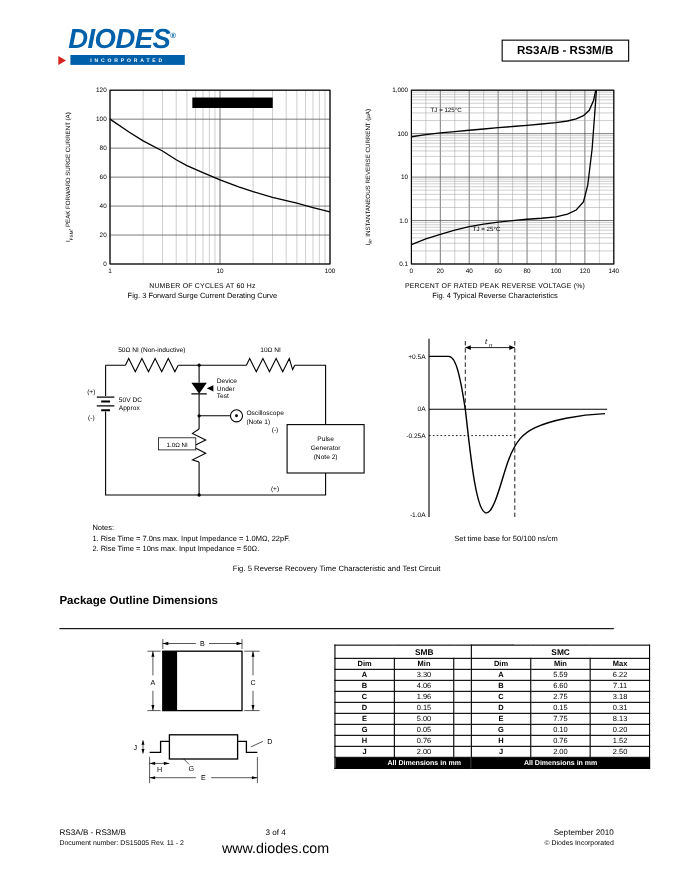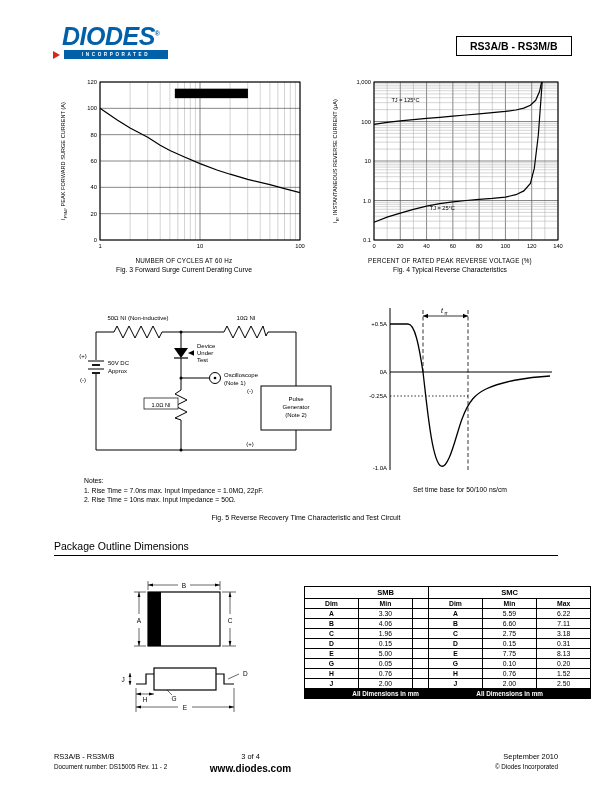--- a/index.html
+++ b/index.html
@@ -24,33 +24,33 @@
 .ylab{position:absolute;left:2px;top:164px;width:158px;transform:rotate(-90deg);transform-origin:0 0;font-size:5.6px;text-align:center;white-space:nowrap}
 .ylab sub{font-size:4.2px}
 svg text{font-family:"Liberation Sans",sans-serif;fill:#000}
 
 
 .notes{font-size:6.8px;line-height:1.4}
 .cap5{font-size:7px;text-align:center}
 .timebase{font-size:6.8px;text-align:center;margin-top:4px}
 
 
-.pkg-head{position:absolute;left:54px;top:540px;width:504px;font-size:10.5px;font-weight:normal;border-bottom:1.6px solid #000;padding-bottom:3px}
+.pkg-head{position:absolute;left:54px;top:540px;width:504px;font-size:10.5px;font-weight:bold;border-bottom:1.6px solid #000;padding-bottom:19px}
 table.dims{position:absolute;border-collapse:collapse;font-size:6.8px;background:#fff}
 .dims th,.dims td{border:1px solid #000;padding:1px 20px;text-align:center}
 .dims td{min-width:28px}
 .dims td.dim{min-width:22px;font-weight:bold}
 .dims .t-title{font-weight:bold;font-size:7.6px}
 .dims .t-col{font-weight:bold}
 .dims .t-foot{background:#000;color:#fff;font-weight:bold;font-size:6.4px}
 
 
 .foot .f1{font-size:7.4px}
 .foot .f2{font-size:6.3px;margin-top:2px}
-.foot .bold{font-weight:bold;font-size:10px}
+.foot .bold{font-weight:normal;font-size:13px}
 </style>
 </head>
 <body>
 
 <div class="page">
 
   <div class="logo">
     <div class="logo-word"><span>DIODES</span><span class="reg">®</span></div>
     <div class="logo-accent"></div>
     <div class="logo-bar">INCORPORATED</div>

